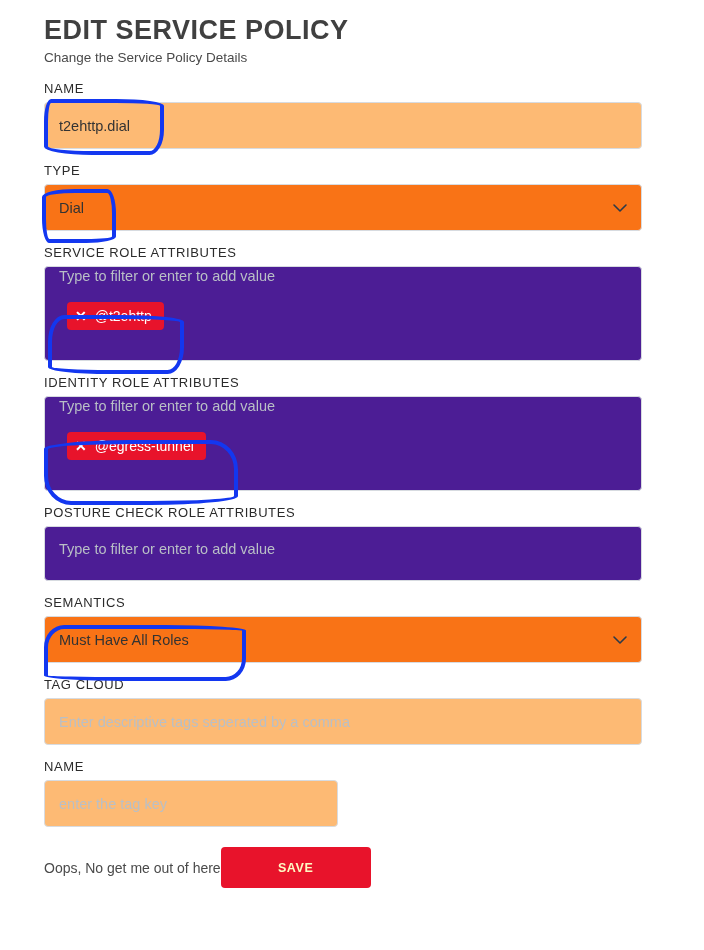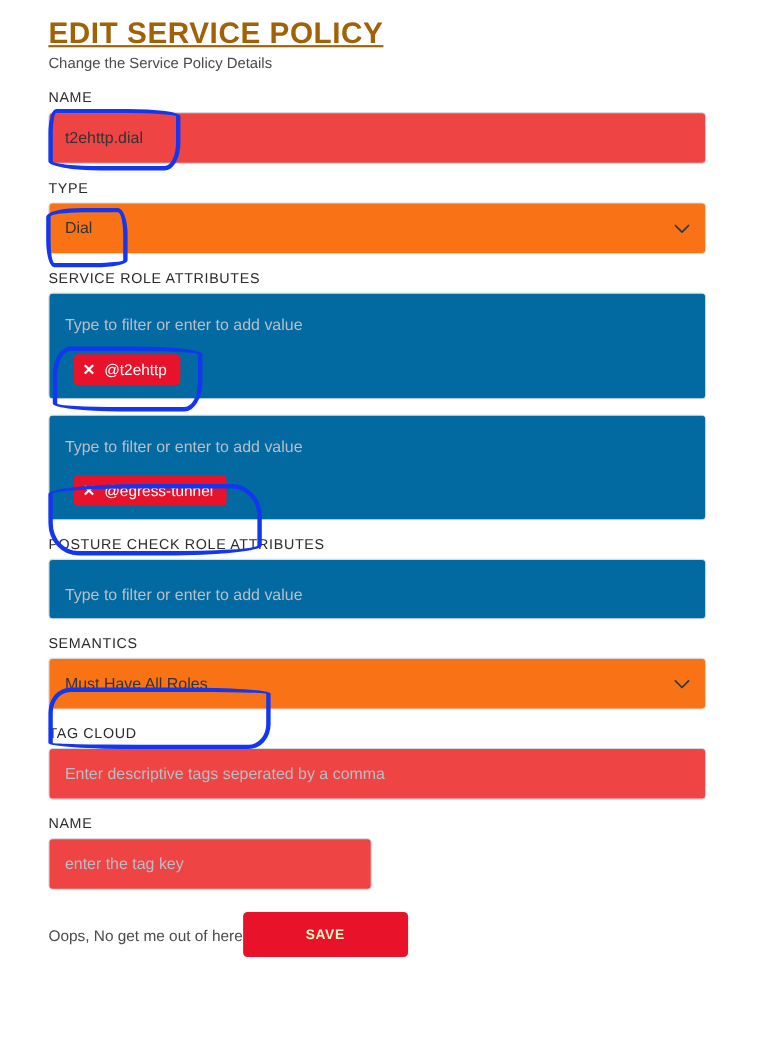--- a/index.html
+++ b/index.html
@@ -18,46 +18,45 @@
   .page {
     position: relative;
     width: 704px;
     height: 950px;
     box-sizing: border-box;
     padding: 14px 62px 0 44px;
   }
   .title {
     font-size: 27px;
     font-weight: bold;
-    color: #a16207;
+    color: #404040;
     letter-spacing: 0.5px;
     margin: 0 0 4px 0;
     line-height: 1.2;
-    text-decoration: underline;
   }
   .subtitle {
     font-size: 13.5px;
     color: #4a4a4a;
     margin: 0 0 16px 0;
   }
   .field-label {
     font-size: 13px;
     color: #2b2b2b;
     letter-spacing: 0.6px;
     margin: 0 0 6px 0;
     text-transform: uppercase;
   }
   .field-block { margin-bottom: 14px; }
   .text-input {
     width: 100%;
     box-sizing: border-box;
     height: 47px;
     border: 1px solid #d7dbe0;
     border-radius: 4px;
-    background: #ef4444;
+    background: #fdba74;
     font-size: 14.5px;
     color: #333;
     padding: 0 14px;
     font-family: "Liberation Sans", sans-serif;
     outline: none;
   }
   .text-input::placeholder { color: #b9bfc6; }
   .select-wrap { position: relative; }
   .select-input {
     width: 100%;
@@ -81,22 +80,22 @@
     height: 16px;
     pointer-events: none;
   }
   .chevron svg { display: block; }
   .tag-area {
     width: 100%;
     box-sizing: border-box;
     min-height: 95px;
     border: 1px solid #d7dbe0;
     border-radius: 4px;
-    background: #0369a1;
-    padding: 22px 14px 12px 14px;
+    background: #4c1d95;
+    padding: 2px 14px 12px 14px;
   }
   .tag-area.short {
     min-height: 55px;
     display: flex;
     align-items: center;
   }
   .tag-placeholder {
     font-size: 14.5px;
     color: #b9bfc6;
     line-height: 1;
@@ -196,20 +195,21 @@
     <div class="tag-area">
       <span class="tag-placeholder">Type to filter or enter to add value</span>
       <span class="chip">
         <span class="x">✕</span>
         <span>@t2ehttp</span>
       </span>
     </div>
   </div>
 
   <div class="field-block">
+    <div class="field-label">IDENTITY ROLE ATTRIBUTES</div>
     <div class="tag-area">
       <span class="tag-placeholder">Type to filter or enter to add value</span>
       <span class="chip">
         <span class="x">✕</span>
         <span>@egress-tunnel</span>
       </span>
     </div>
   </div>
 
   <div class="field-block">

